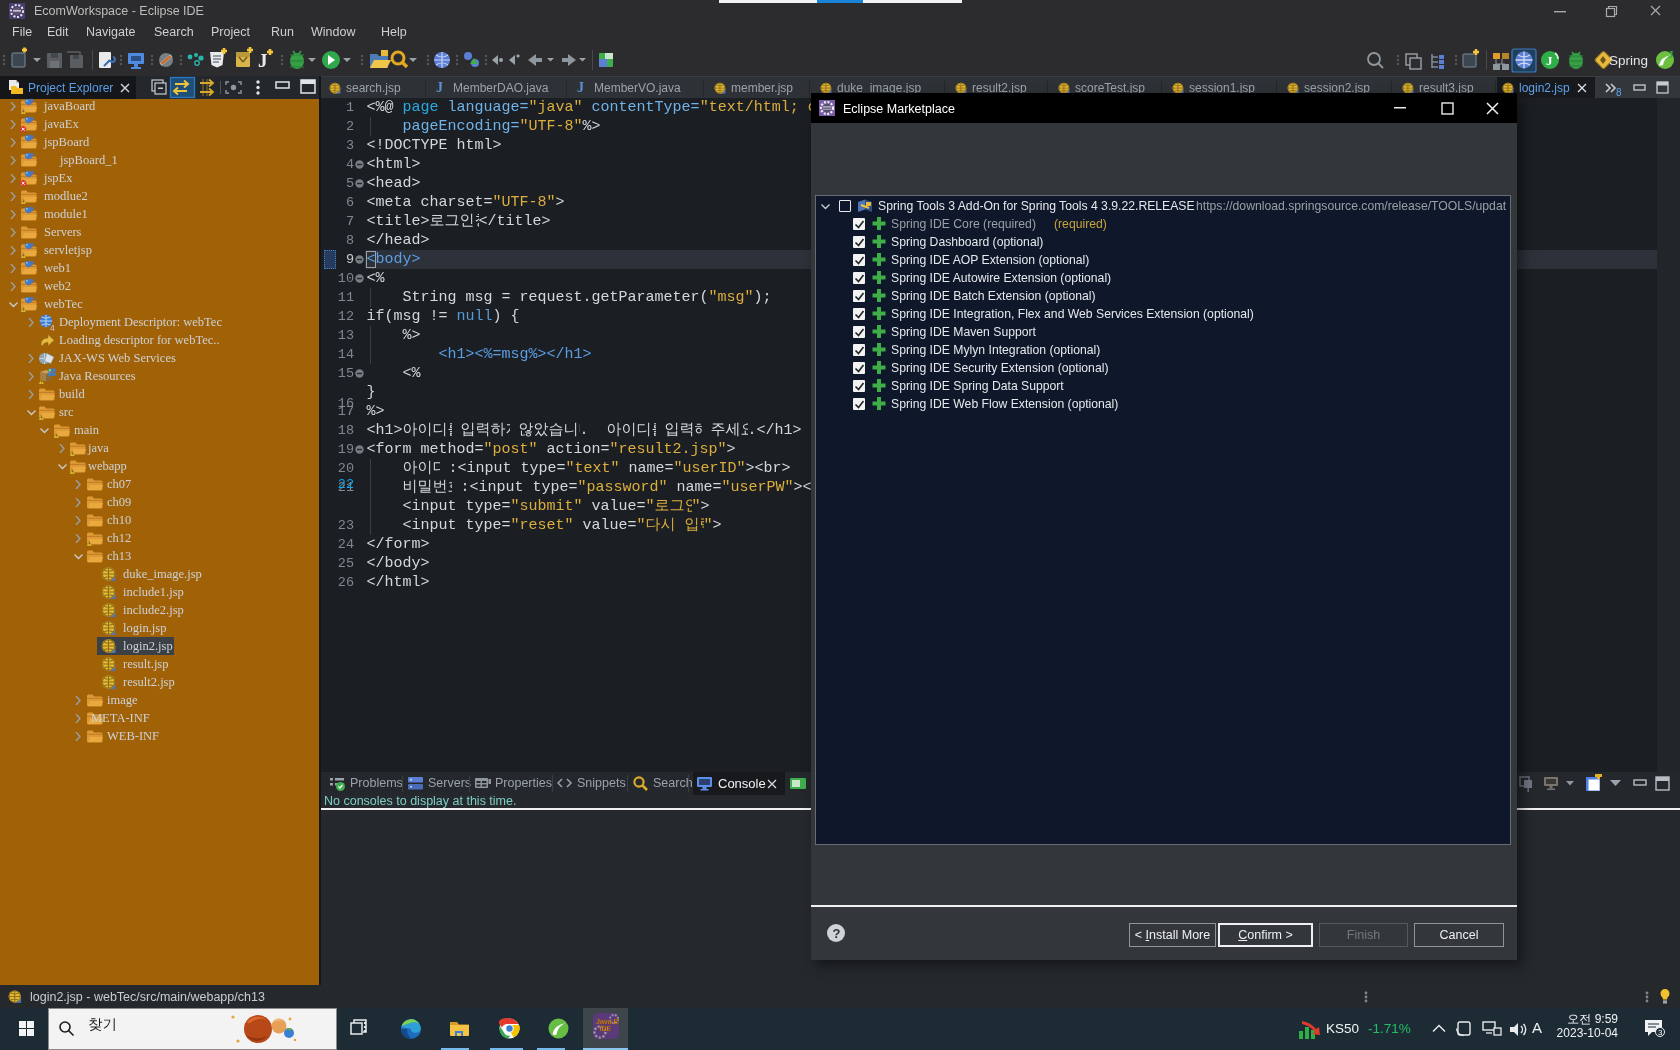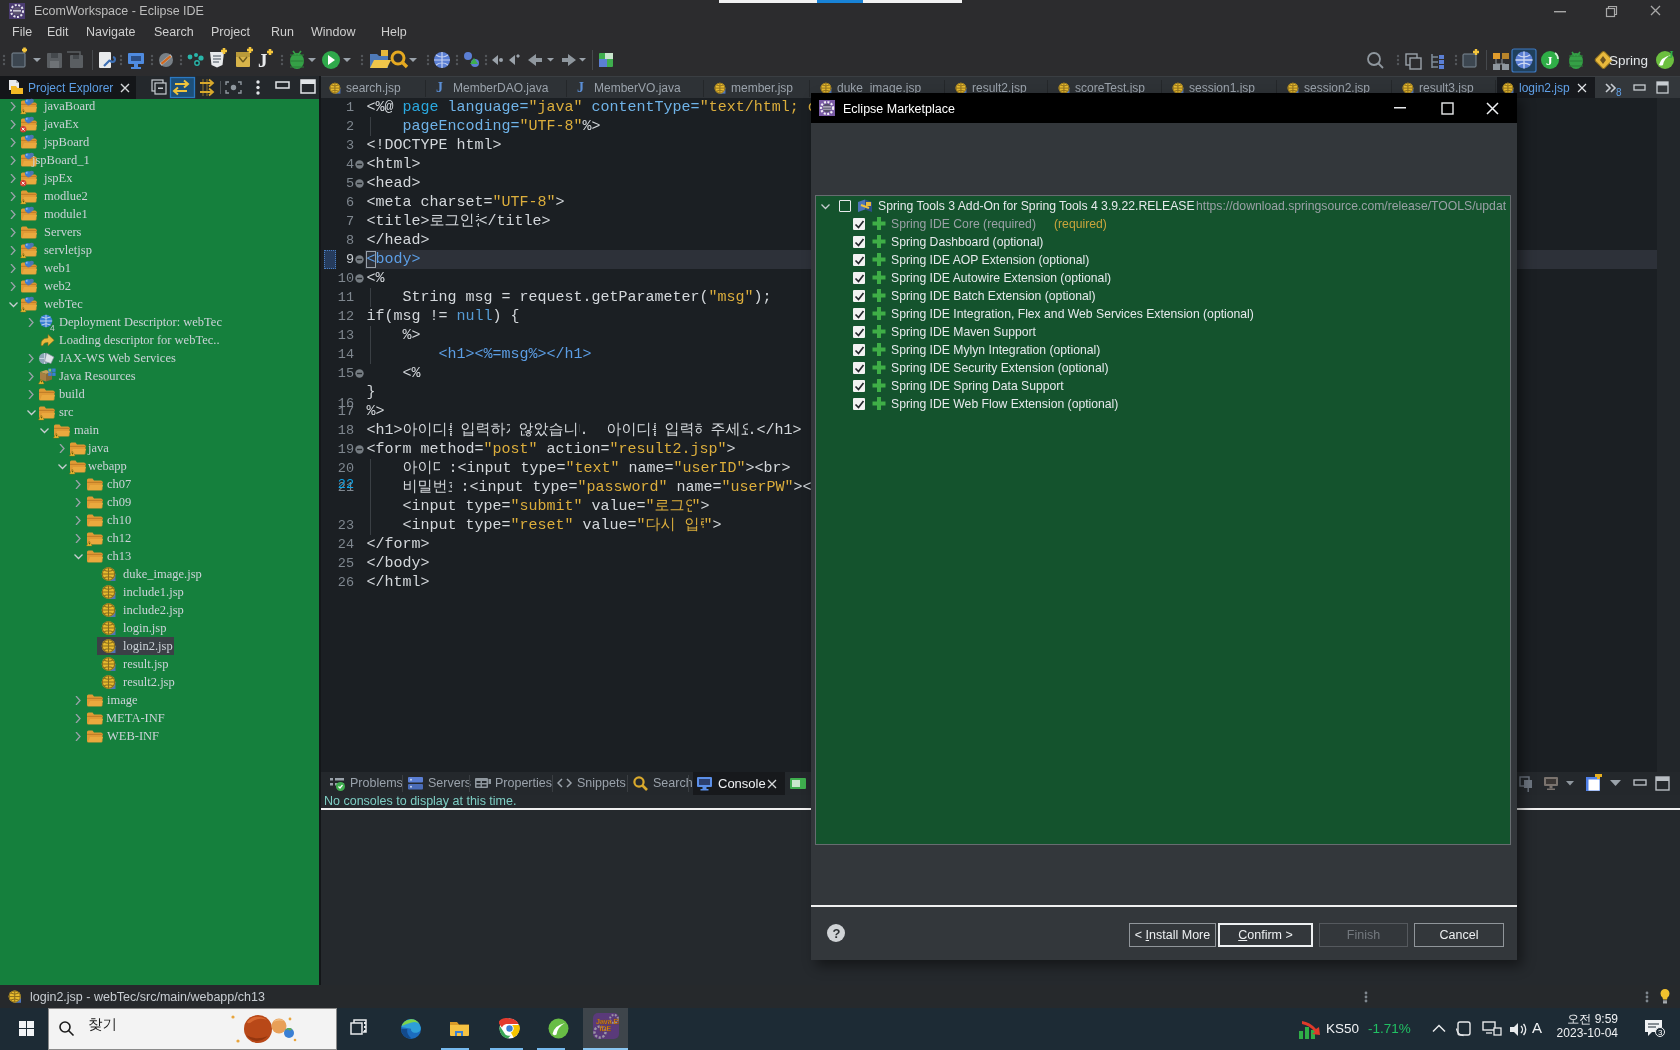--- a/index.html
+++ b/index.html
@@ -10,21 +10,21 @@
 
 #titlebar { left:0; top:0; width:1680px; height:22px; background:#2c2c2e; }
 #menubar { left:0; top:22px; width:1680px; height:22px; background:#2c2c2e; color:#cfcfcf; font-size:12.5px; }
 #toolbar { left:0; top:44px; width:1680px; height:32px; background:#2c2c2e; }
 .menuitem { position:absolute; top:3px; }
 #progress { left:719px; top:0; width:243px; height:3px; background:#f2f2f2; }
 #progressblue { left:817px; top:0; width:46px; height:3px; background:#1883d7; }
 .winbtn { position:absolute; top:0; width:46px; height:22px; }
 
 
-#leftpanel { left:0; top:76px; width:320px; height:909px; background:#15803d; }
+#leftpanel { left:0; top:76px; width:320px; height:909px; background:#a16207; }
 #lp-header { left:0; top:0; width:320px; height:23px; background:#24282c; }
 #lp-tab { left:0; top:0; width:136px; height:23px; background:#141619; color:#5c9ee5; font-size:12px; }
 .treerow { position:absolute; left:0; width:320px; height:18px; font-size:12.5px; color:#ccd2d8; white-space:nowrap; }
 .treerow .lbl { position:absolute; top:2px;font-family:Liberation Serif, serif; }
 
 
 #tabbar { left:320px; top:76px; width:1360px; height:22px; background:#2e3236; border-top:1px solid #3a3e42; }
 .etab { position:absolute; top:0; height:22px; font-size:12px; color:#9aa2ab; }
 .etab .tlbl { position:absolute; top:4px; left:26px; }
 .etab .tico { position:absolute; top:4px; left:9px; }
@@ -54,21 +54,21 @@
 
 
 #taskbar { left:0; top:1008px; width:1680px; height:42px; background:#1d2b35; }
 #searchbox { left:48px; top:1008px; width:289px; height:42px; background:#f3f3f3; border:1px solid #8a8a8a; }
 .tbunder { position:absolute; top:1048px; height:2px; background:#76b9ed; }
 
 
 #dialog { left:811px; top:93px; width:706px; height:867px; background:#33373b; box-shadow:5px 6px 12px rgba(0,0,0,0.45); }
 #dlg-title { left:0; top:0; width:706px; height:30px; background:#000000; color:#ffffff; font-size:12.5px; }
 #dlg-header { left:0; top:30px; width:706px; height:67px; background:#33373b; border-bottom:2px solid #dcdddf; }
-#dlg-list { left:4px; top:102px; width:696px; height:650px; background:#14532d; border:1px solid #676c70; overflow:hidden; }
+#dlg-list { left:4px; top:102px; width:696px; height:650px; background:#0f172a; border:1px solid #676c70; overflow:hidden; }
 .dlgrow { position:absolute; left:0; width:690px; height:18px; font-size:12.2px; color:#e6e9ec; white-space:nowrap; }
 .cbx { position:absolute; width:12px; height:12px; background:#f2f2f2; border-radius:1px; }
 #dlg-btnbar { left:0; top:812px; width:706px; height:55px; border-top:2px solid #f0f0f0; background:#33373b; }
 .dbtn { position:absolute; top:16px; height:24px; border:1px solid #90959a; color:#eef0f2; font-size:12.5px; text-align:center; background:#33373b; }
 </style>
 </head>
 <body>
 <div id="screen">
 <svg width="0" height="0" style="position:absolute">
 <defs>
@@ -410,21 +410,21 @@
           </svg>
           <div class="lbl" style="left:44px">jspBoard</div>
         </div>
       <div class="treerow" style="top:75px">
           <svg class="abs" style="left:9px;top:5px" width="9" height="9">
             <use href="#cr"></use>
           </svg>
           <svg class="abs" style="left:20px;top:1px" width="19" height="17">
             <use href="#pf"></use>
           </svg>
-          <div class="lbl" style="left:32px">jspBoard_1</div>
+          <div class="lbl" style="left:60px">jspBoard_1</div>
         </div>
       <div class="treerow" style="top:93px">
           <svg class="abs" style="left:9px;top:5px" width="9" height="9">
             <use href="#cr"></use>
           </svg>
           <svg class="abs" style="left:20px;top:1px" width="19" height="17">
             <use href="#pfe"></use>
           </svg>
           <div class="lbl" style="left:44px">jspEx</div>
         </div>
@@ -666,21 +666,21 @@
           </svg>
           <div class="lbl" style="left:107px">image</div>
         </div>
       <div class="treerow" style="top:633px">
           <svg class="abs" style="left:74px;top:5px" width="9" height="9">
             <use href="#cr"></use>
           </svg>
           <svg class="abs" style="left:86px;top:1px" width="19" height="17">
             <use href="#f"></use>
           </svg>
-          <div class="lbl" style="left:106px">META-INF</div>
+          <div class="lbl" style="left:91px">META-INF</div>
         </div>
       <div class="treerow" style="top:651px">
           <svg class="abs" style="left:74px;top:5px" width="9" height="9">
             <use href="#cr"></use>
           </svg>
           <svg class="abs" style="left:86px;top:1px" width="19" height="17">
             <use href="#f"></use>
           </svg>
           <div class="lbl" style="left:107px">WEB-INF</div>
         </div>

